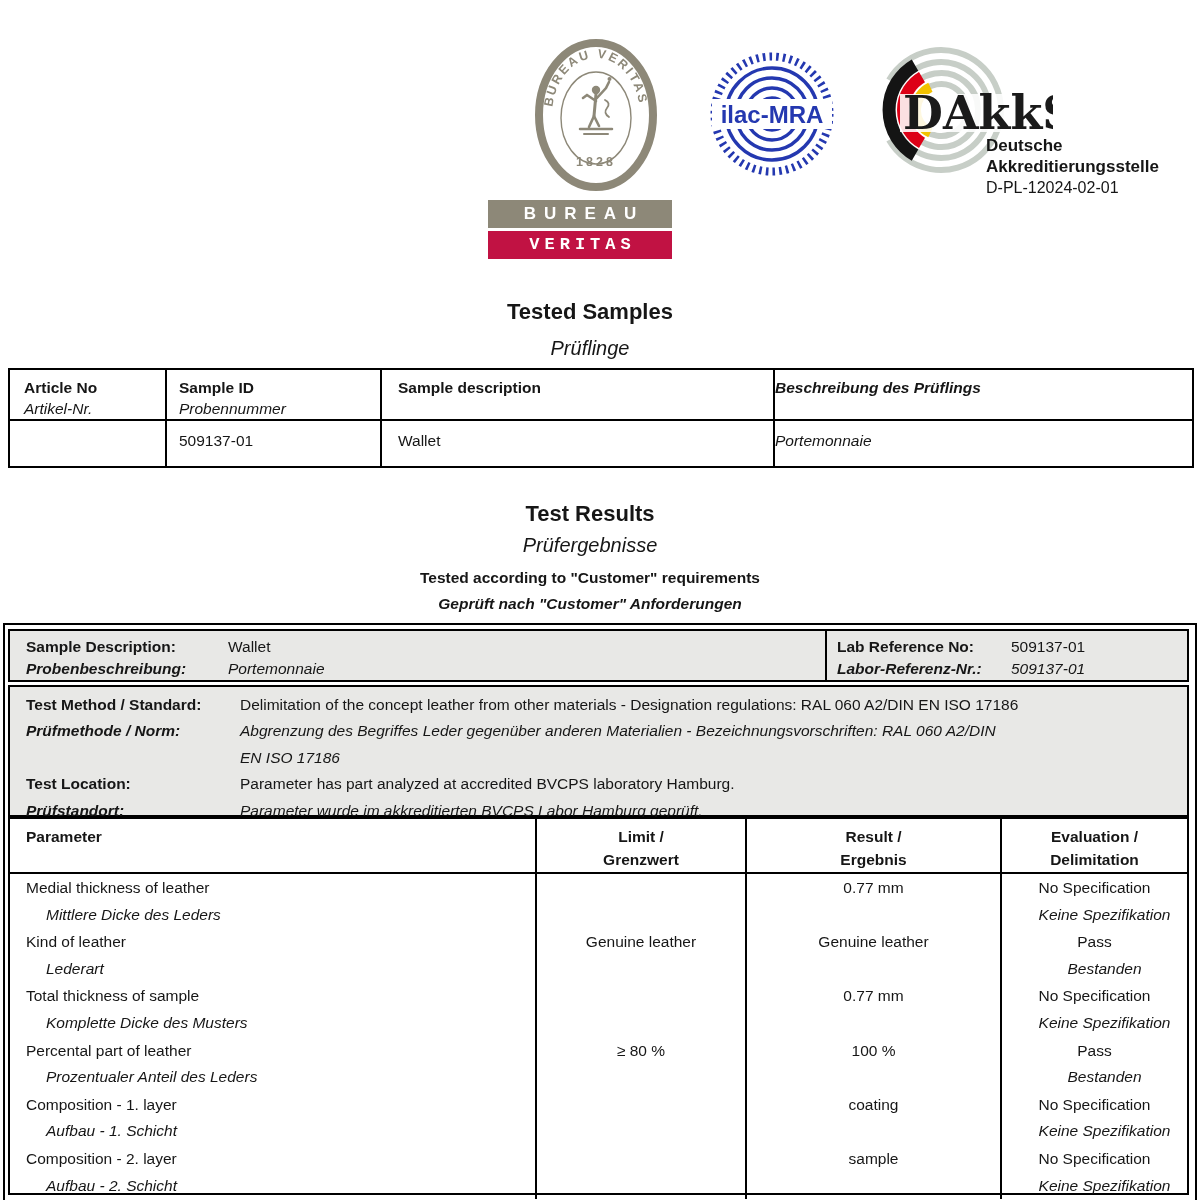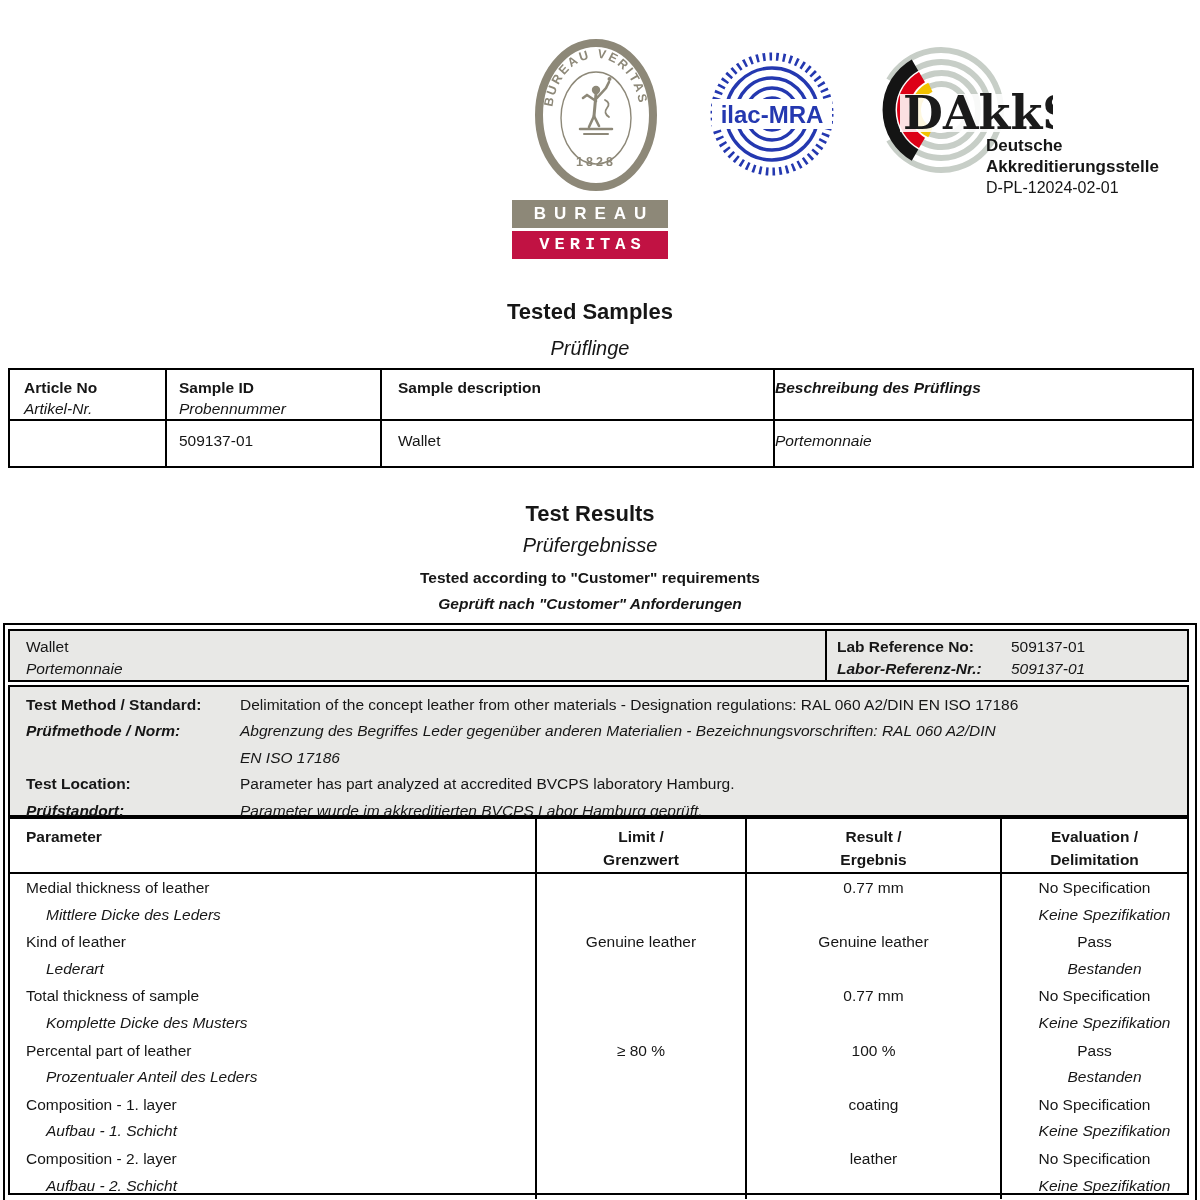--- a/index.html
+++ b/index.html
@@ -2,21 +2,21 @@
 <html><head>
 <meta charset="utf-8">
 <style>
   * { margin:0; padding:0; box-sizing:border-box; }
   html,body { width:1200px; height:1200px; background:#fff; }
   body { font-family:"Liberation Sans", sans-serif; color:#161616; position:relative; overflow:hidden; }
   .abs { position:absolute; }
 
   
   .bv-emblem { left:533px; top:38px; width:126px; height:154px; }
-  .bv-boxes  { left:512px; top:200px; width:156px; }
+  .bv-boxes  { left:488px; top:200px; width:184px; }
   .bv-box { height:28px; line-height:28px; text-align:center; color:#fff;
             font-weight:bold; font-size:17px; }
   .bv-box-top { background:#8d8878; letter-spacing:8px; margin-bottom:3px; text-indent:8px; }
   .bv-box-bottom { background:#c11243; letter-spacing:5px; text-indent:5px;font-family:Liberation Mono, monospace; }
   .ilac-stamp { left:708px; top:50px; width:128px; height:128px; }
   .dakks-svg  { left:853px; top:45px; width:200px; height:160px; }
   .dakks-text { left:986px; top:135px; width:210px; }
   .dakks-text .b { font-weight:bold; font-size:17px; line-height:21px; }
   .dakks-text .r { font-size:16px; line-height:22px; }
 
@@ -182,20 +182,24 @@
 
 <div class="abs h-title" id="tr-title">Test Results</div>
 <div class="abs h-sub" id="tr-sub">Prüfergebnisse</div>
 <div class="abs h-note" id="tr-note1">Tested according to "Customer" requirements</div>
 <div class="abs h-note" id="tr-note2">Geprüft nach "Customer" Anforderungen</div>
 
 <div class="abs results-outer">
 
   <div class="sec secA">
     <div class="secA-left">
+      <div class="lblcol">
+        <div class="b">Sample Description:</div>
+        <div class="bi">Probenbeschreibung:</div>
+      </div>
       <div class="valcol">
         <div>Wallet</div>
         <div class="it">Portemonnaie</div>
       </div>
     </div>
     <div class="secA-right">
       <div class="lblcol">
         <div class="b">Lab Reference No:</div>
         <div class="bi">Labor-Referenz-Nr.:</div>
       </div>
@@ -331,21 +335,21 @@
         </tr>
         <tr>
           <td class="pc">
               <div class="pl">Composition - 2. layer</div>
               <div class="pl de">Aufbau - 2. Schicht</div>
             </td>
           <td class="cc sep">
               <div class="pl"></div>
             </td>
           <td class="cc sep">
-              <div class="pl">leather</div>
+              <div class="pl">sample</div>
             </td>
           <td class="cc sep">
               <div class="pl">No Specification</div>
               <div class="pl de">Keine Spezifikation</div>
             </td>
         </tr>
       </tbody>
     </table>
   </div>
 </div>

